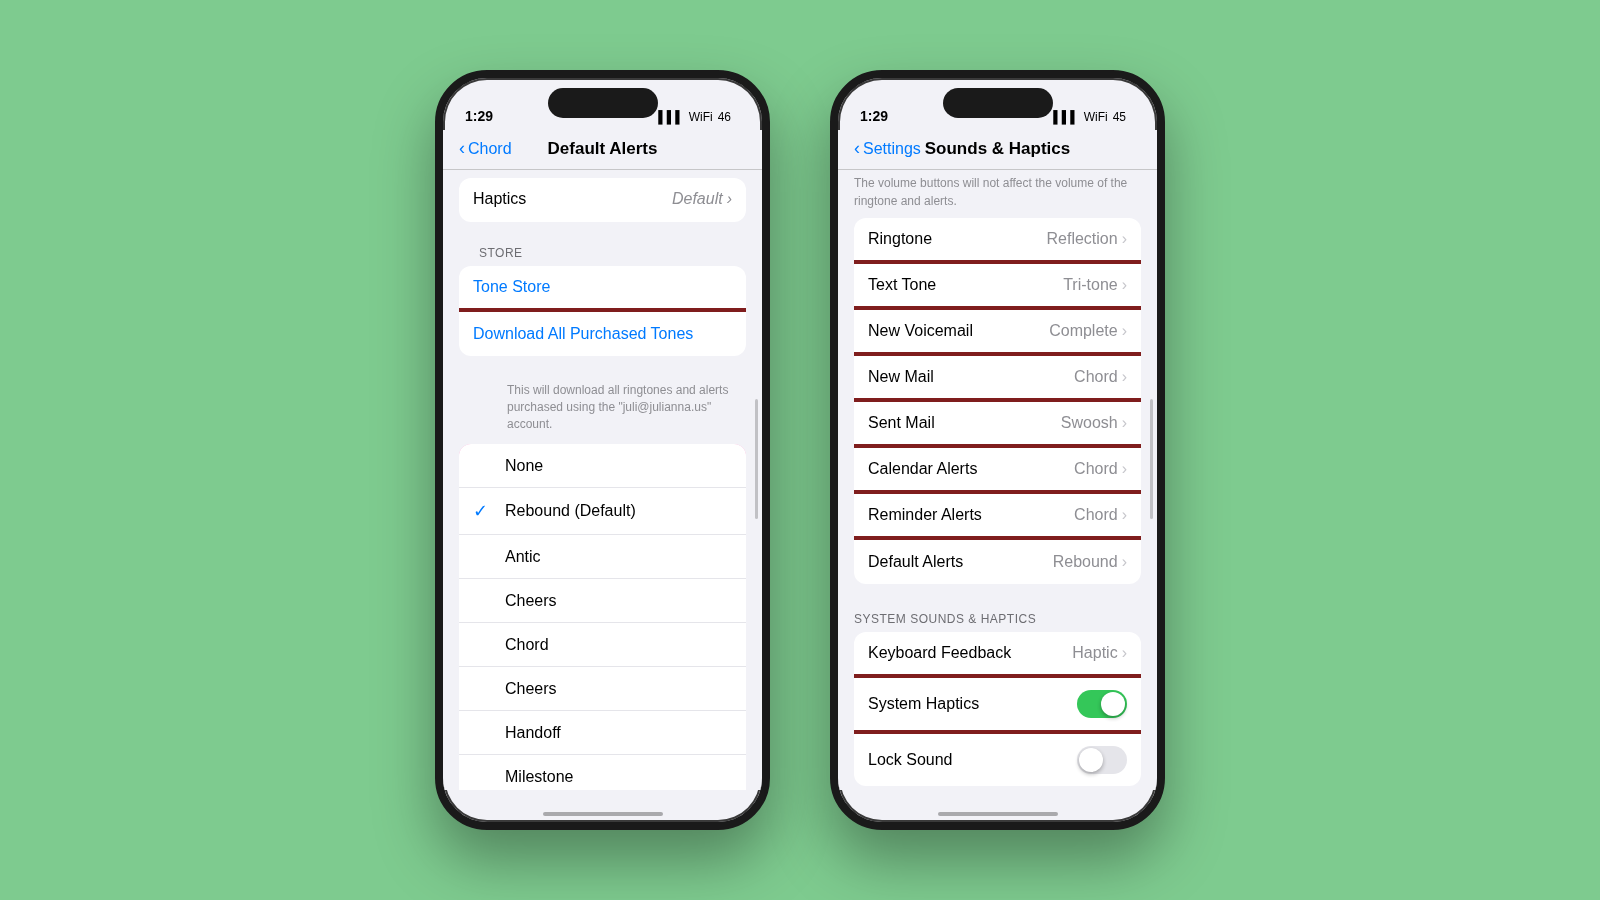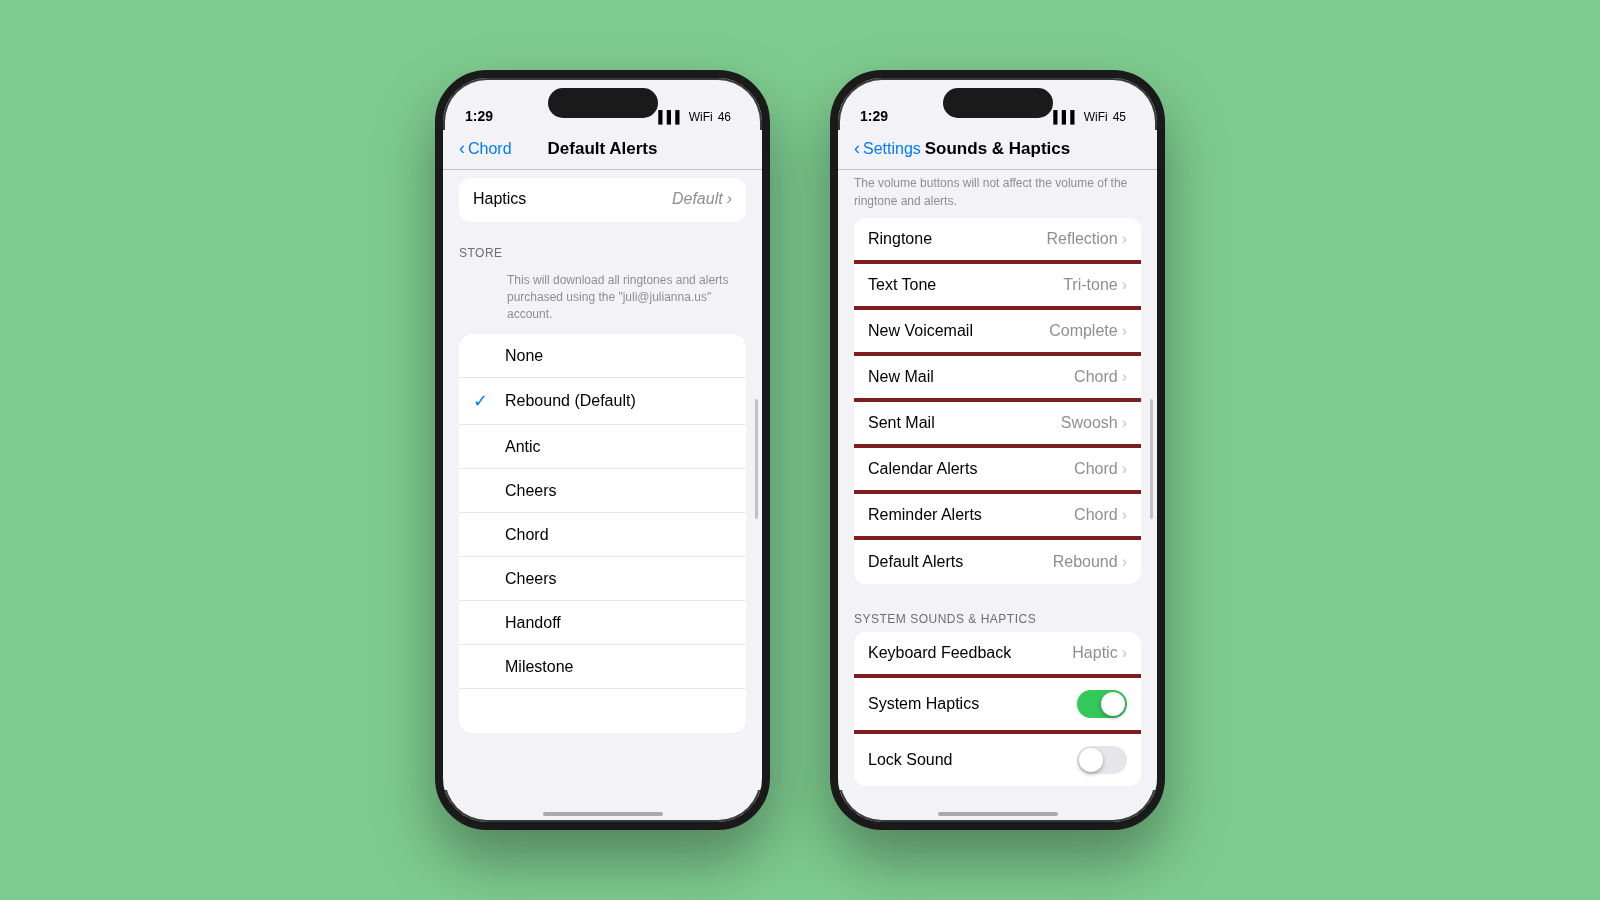--- a/index.html
+++ b/index.html
@@ -121,20 +121,21 @@
       background: #f2f2f7;
     }
 
     .section-header {
       font-size: 12px;
       font-weight: 400;
       color: #6d6d72;
       text-transform: uppercase;
       padding: 16px 16px 6px;
       letter-spacing: 0.5px;
+      margin-left: 20px;
     }
 
     .list-group {
       background: #fff;
       margin: 0 0 20px 0;
       border-radius: 12px;
       margin-left: 16px;
       margin-right: 16px;
       overflow: hidden;
     }
@@ -349,20 +350,28 @@
 
       <div class="haptics-row">
         <span class="haptics-label">Haptics</span>
         <div class="haptics-value">
           <span>Default</span>
           <span class="chevron-right">›</span>
         </div>
       </div>
 
       <div class="section-header">STORE</div>
+      <div class="list-group">
+        <div class="list-item">
+          <span class="list-item-blue">Tone Store</span>
+        </div>
+        <div class="list-item">
+          <span class="list-item-blue">Download All Purchased Tones</span>
+        </div>
+      </div>
       <div class="description-text">This will download all ringtones and alerts purchased using the "juli@julianna.us" account.</div>
 
       <div class="tone-list-group">
         <div class="tone-list-item">
           <span class="tone-check"></span>
           <span class="tone-name">None</span>
         </div>
         <div class="tone-list-item">
           <span class="tone-check">✓</span>
           <span class="tone-name default-tone">Rebound (Default)</span>

